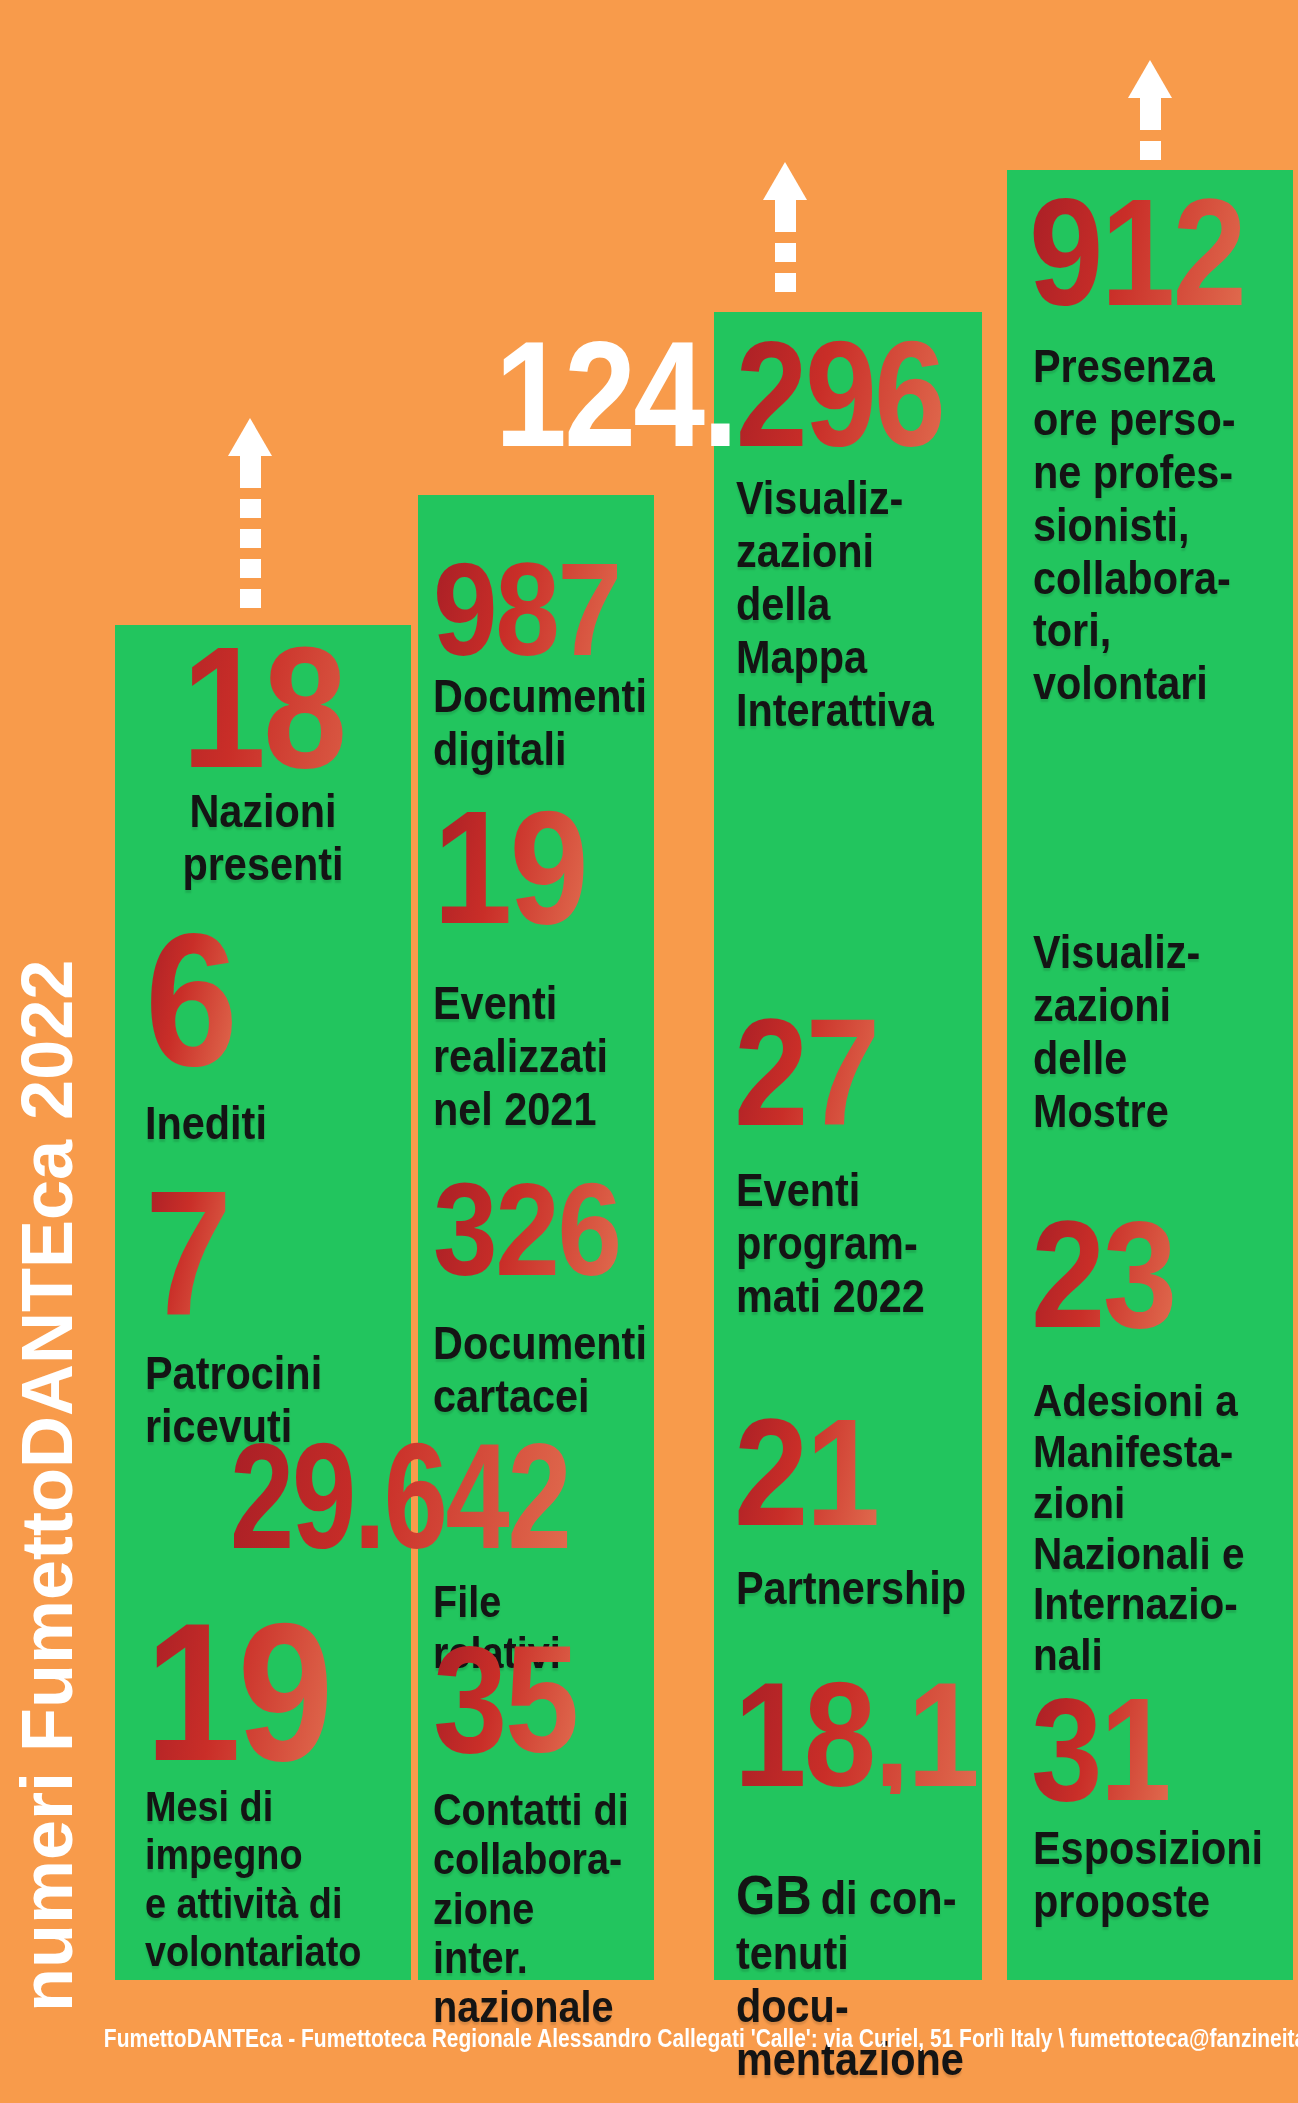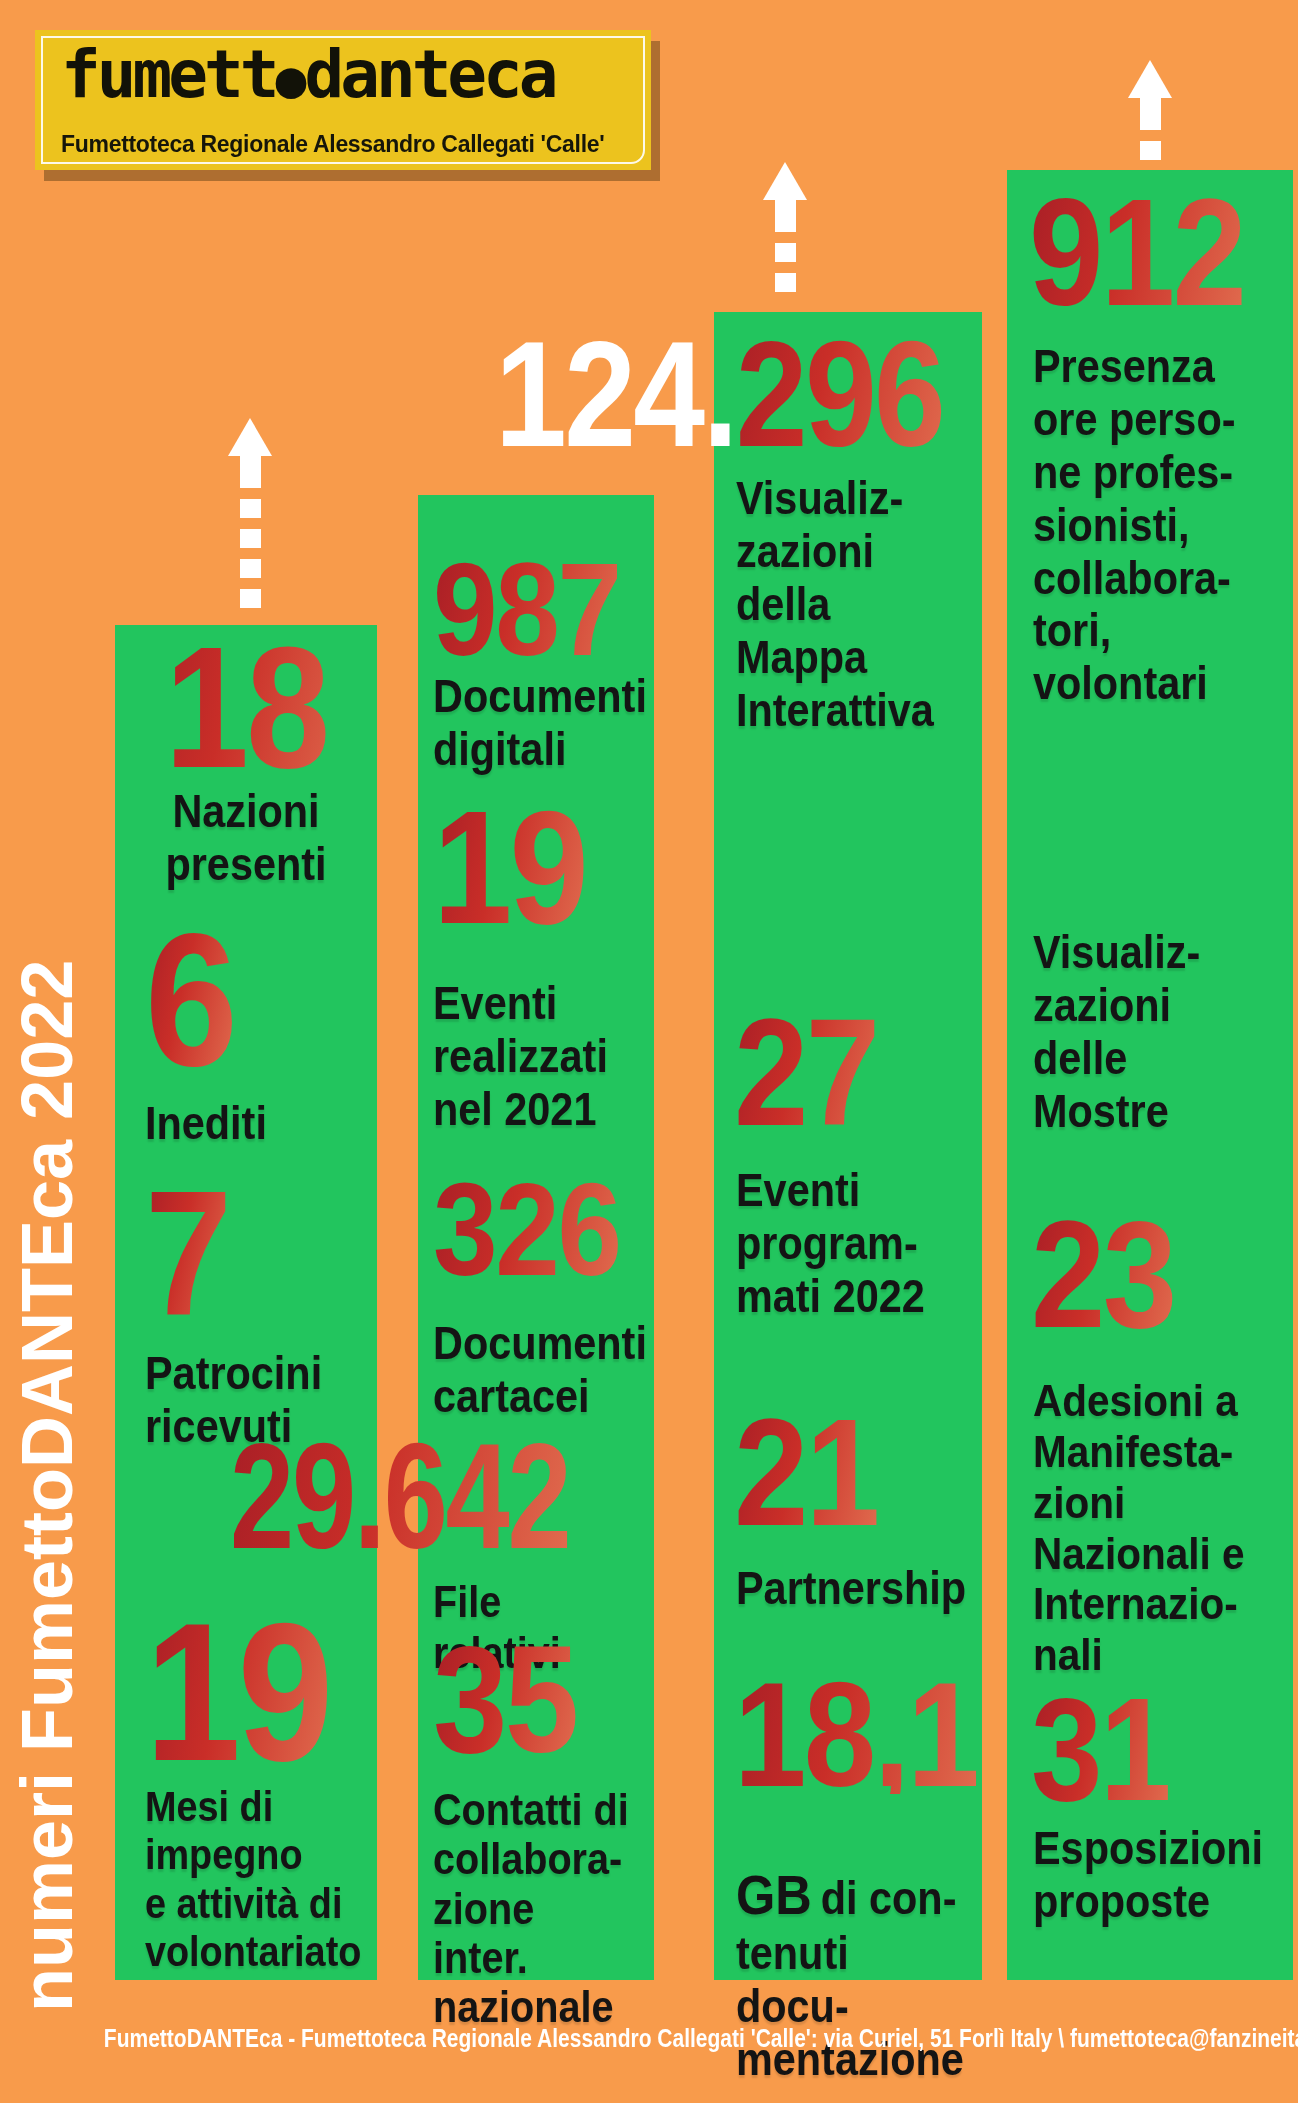--- a/index.html
+++ b/index.html
@@ -38,24 +38,20 @@
   .arrow-dash{width:21px;height:19px;background:#ffffff;margin-bottom:11px}
   
   .footer{position:absolute;left:0;right:0;top:2024px;text-align:center;color:#ffffff;font-weight:700;
         font-size:25px;white-space:nowrap;transform:scaleX(.84);transform-origin:50% 0;letter-spacing:0}
 </style>
 </head>
 <body>
 
 <div class="poster">
 
-  <div class="logo">
-    <div class="logo-title"><span>fumett</span><span class="logo-dot">●</span><span>danteca</span></div>
-    <div class="logo-sub">Fumettoteca Regionale Alessandro Callegati 'Calle'</div>
-  </div>
 
   <div class="side-label">numeri FumettoDANTEca 2022</div>
 
   <div class="arrow" style="left:228px;top:418px">
     <div class="arrow-head"></div>
     <div class="arrow-stem"></div>
     <div class="arrow-dash"></div>
     <div class="arrow-dash"></div>
     <div class="arrow-dash"></div>
     <div class="arrow-dash"></div>
@@ -65,21 +61,21 @@
     <div class="arrow-stem"></div>
     <div class="arrow-dash"></div>
     <div class="arrow-dash"></div>
   </div>
   <div class="arrow" style="left:1128px;top:60px">
     <div class="arrow-head"></div>
     <div class="arrow-stem"></div>
     <div class="arrow-dash"></div>
   </div>
 
-  <div class="col" style="left:115px;top:625px;width:262px;height:1355px">
+  <div class="col" style="left:115px;top:625px;width:296px;height:1355px">
     <div class="num grad" style="top:14px;left:0;right:0;text-align:center;transform-origin:50% 0;font-size:172px">18</div>
     <div class="lbl" style="top:160px;left:0;right:0;text-align:center;transform-origin:50% 0;font-size:46px">Nazioni
 presenti</div>
     <div class="num grad" style="top:298px;left:30px;font-size:190px">6</div>
     <div class="lbl" style="top:472px;left:30px;font-size:46px">Inediti</div>
     <div class="num grad" style="top:558px;left:30px;font-size:178px">7</div>
     <div class="lbl" style="top:722px;left:30px;font-size:46px">Patrocini
 ricevuti</div>
     <div class="num grad" style="top:990px;left:30px;font-size:196px">19</div>
     <div class="lbl" style="top:1158px;left:30px;font-size:42px">Mesi di

